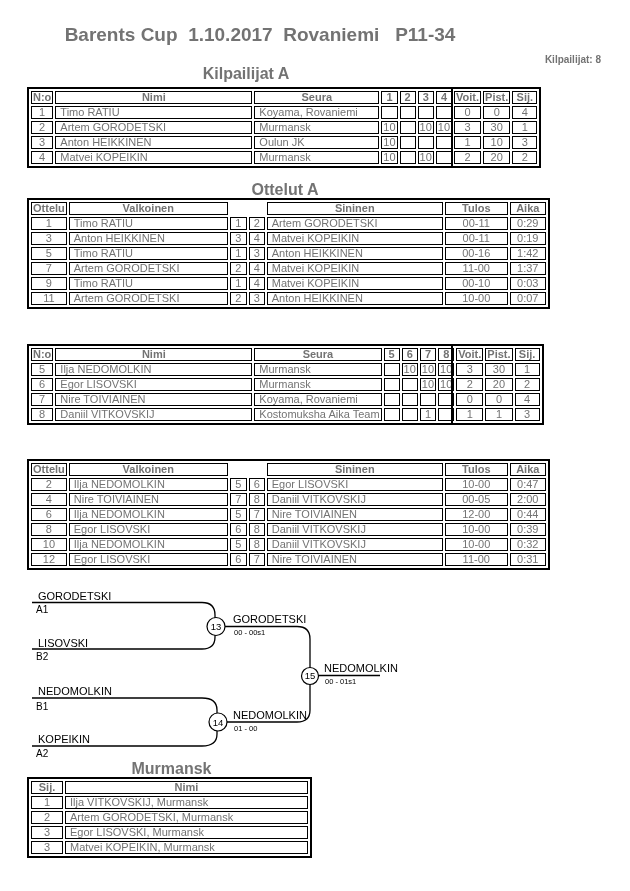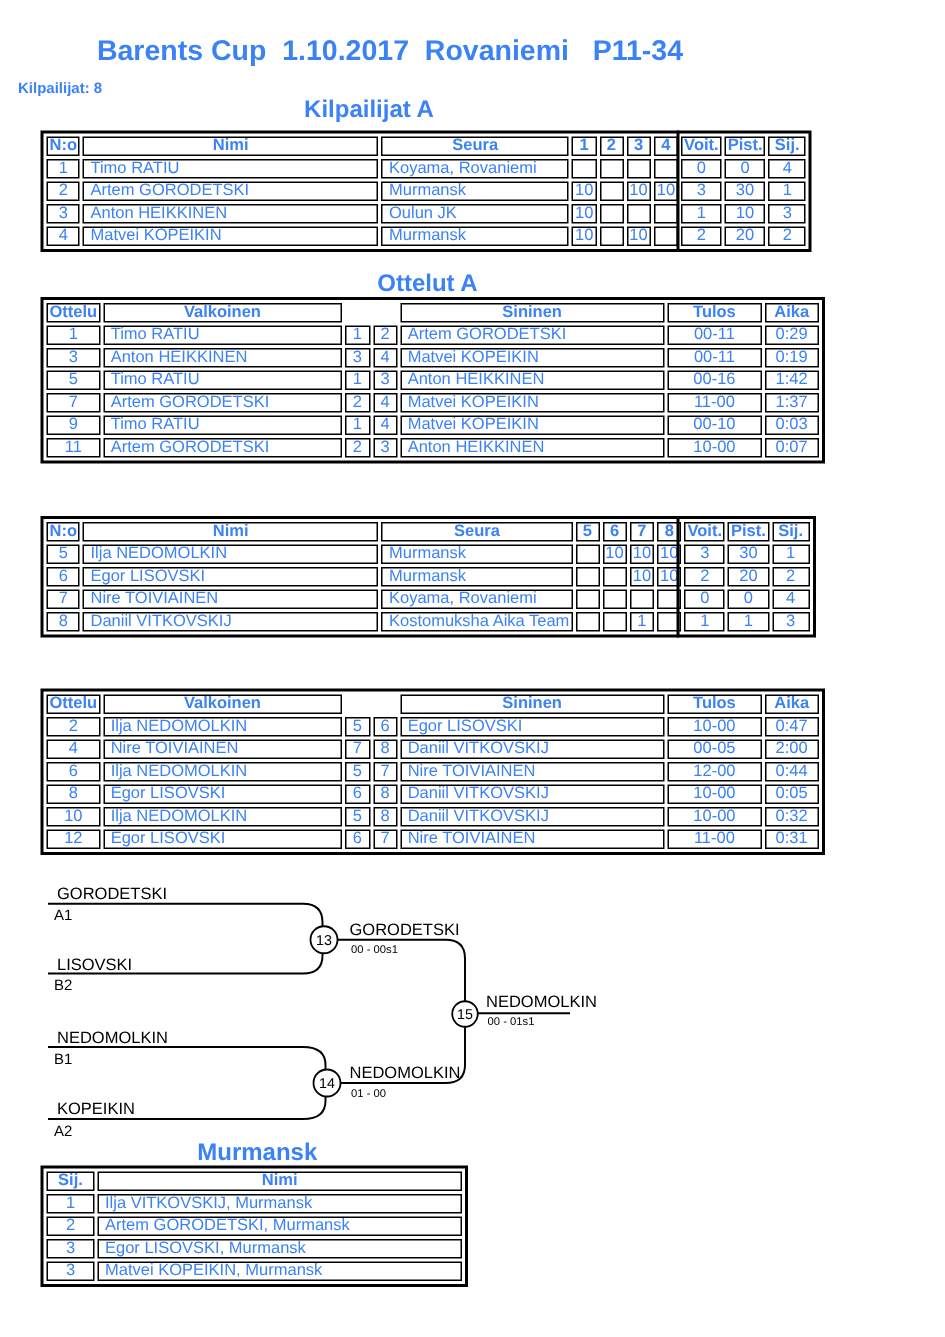--- a/index.html
+++ b/index.html
@@ -1,20 +1,20 @@
 <!DOCTYPE html>
 <html><head>
 <meta charset="utf-8">
 <style>
   html,body {margin:0; padding:0; background:#fff;}
-  .page {position:relative; width:630px; height:891px; background:#fff; color:#3b82f6;
+  .page {position:relative; width:630px; height:891px; background:#fff; color:#737373;
          font-family:"Liberation Sans", sans-serif; overflow:hidden;}
   .title {position:absolute; top:24px; left:0; width:520px; text-align:center;
           font-size:19px; font-weight:bold; white-space:pre;}
-  .participants {position:absolute; top:54px; left:12px; width:601px; text-align:left;
+  .participants {position:absolute; top:54px; left:0; width:601px; text-align:right;
           font-size:10px; font-weight:bold;}
   .sec-title {position:absolute; font-size:16px; font-weight:bold; text-align:center;}
   .twrap {position:absolute;border-radius:16px;}
   table.tbl {border-collapse:separate; border-spacing:2px; border:2px solid #000;
              table-layout:fixed; background:#fff;}
   .tbl th, .tbl td {border:1px solid #000; box-sizing:border-box; font-size:11px;
              height:11px; line-height:11px; padding:0 1px; white-space:nowrap; overflow:visible;}
   .tbl th {font-weight:bold; text-align:center;}
   .tbl th.empty {border:none;}
   .tbl td.ac {text-align:center;}
@@ -334,21 +334,21 @@
             <td class="ac">12-00</td>
             <td class="ac">0:44</td>
           </tr>
           <tr>
             <td class="ac">8</td>
             <td class="al">Egor LISOVSKI</td>
             <td class="ac">6</td>
             <td class="ac">8</td>
             <td class="al">Daniil VITKOVSKIJ</td>
             <td class="ac">10-00</td>
-            <td class="ac">0:05</td>
+            <td class="ac">0:39</td>
           </tr>
           <tr>
             <td class="ac">10</td>
             <td class="al">Ilja NEDOMOLKIN</td>
             <td class="ac">5</td>
             <td class="ac">8</td>
             <td class="al">Daniil VITKOVSKIJ</td>
             <td class="ac">10-00</td>
             <td class="ac">0:32</td>
           </tr>

